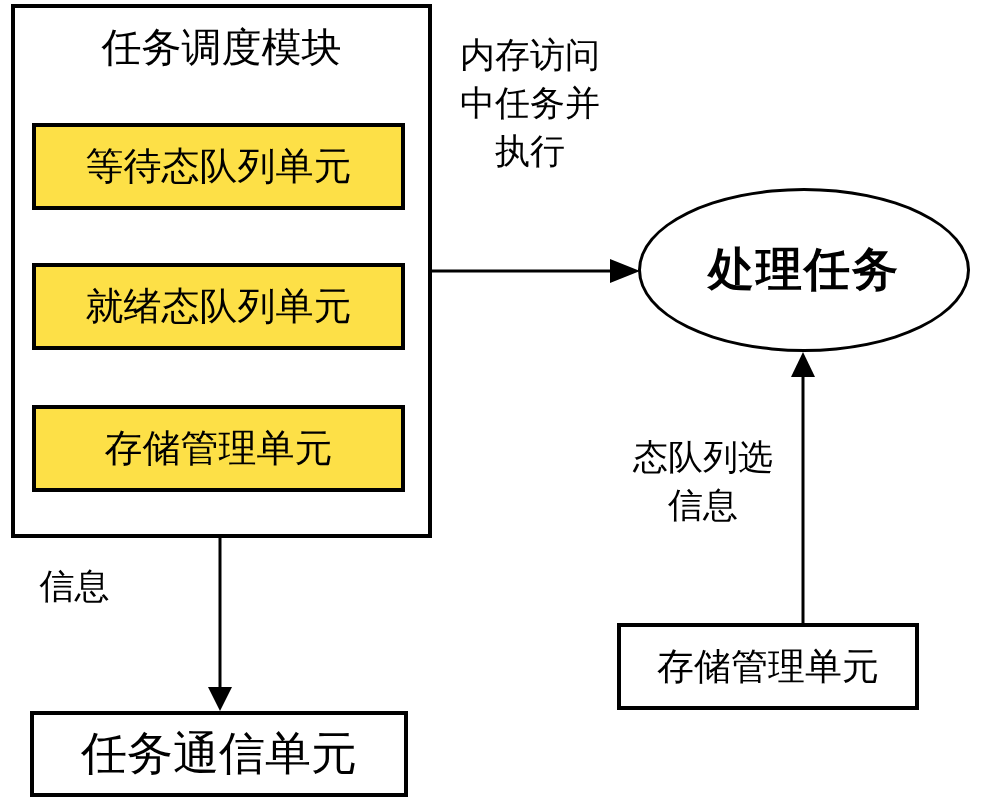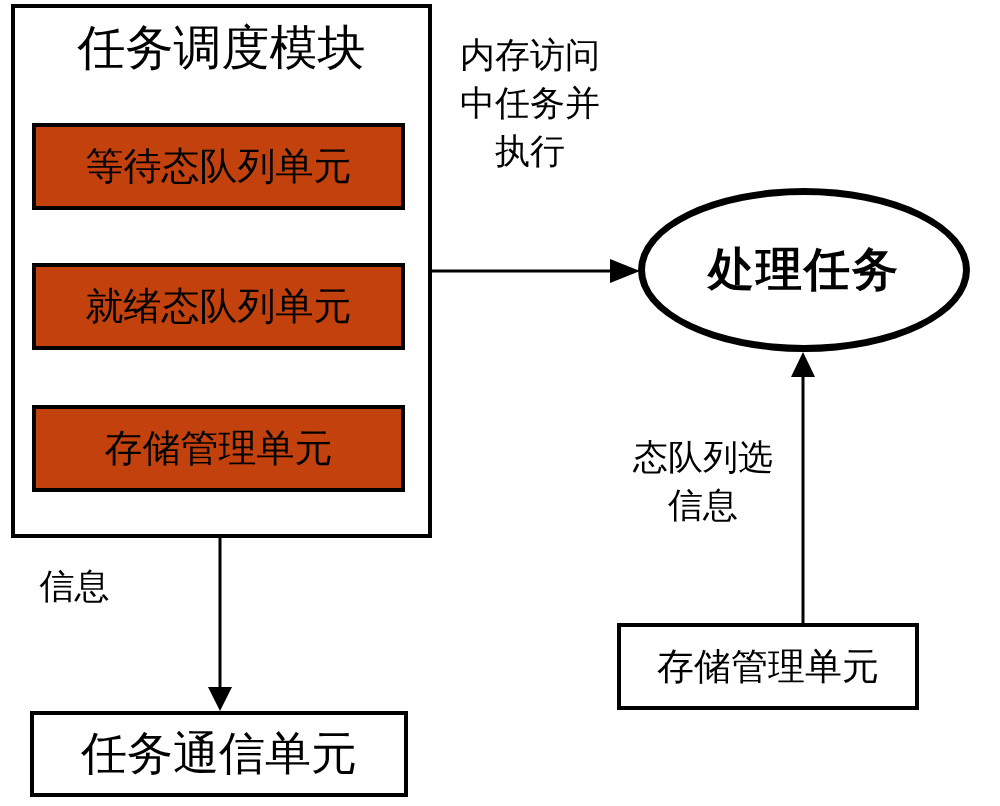--- a/index.html
+++ b/index.html
@@ -39,44 +39,44 @@
   #scheduler-box {
     left: 11px; top: 4px;
     width: 421px; height: 534px;
     border: 4px solid #000000;
   }
   #scheduler-title {
     position: absolute;
     left: 0; top: 18px;
     width: 100%;
     text-align: center;
-    font-size: 48px;
+    font-size: 40px;
     line-height: 44px;
   }
   .queue-unit {
     position: absolute;
     left: 17px;
     width: 373px;
     height: 87px;
     border: 4px solid #000000;
     box-sizing: border-box;
     display: flex;
     align-items: center;
     justify-content: center;
     font-size: 38px;
-    background: #c2410c;
+    background: #fde047;
   }
   #queue-unit-waiting { top: 115px; }
   #queue-unit-ready   { top: 255px; }
   #queue-unit-output  { top: 397px; }
 
   #process-task-ellipse {
     left: 638px; top: 188px;
     width: 332px; height: 164px;
-    border: 7px solid #000000;
+    border: 3px solid #000000;
     border-radius: 50%;
     display: flex;
     align-items: center;
     justify-content: center;
     font-size: 46px;
     font-weight: bold;
     letter-spacing: 2px;
   }
   #storage-box {
     left: 617px; top: 623px;

